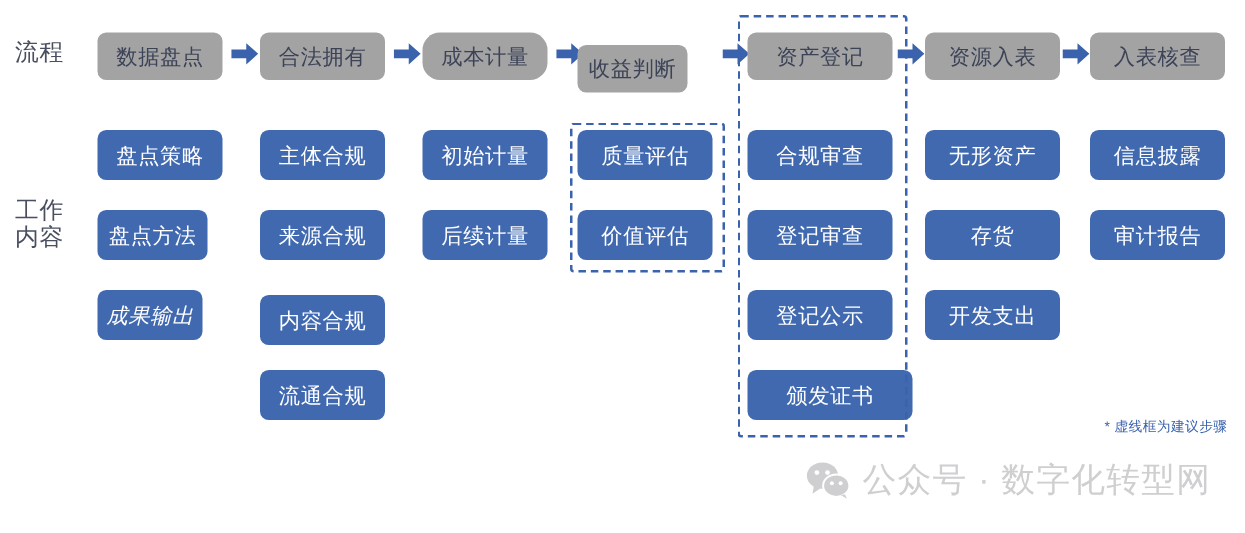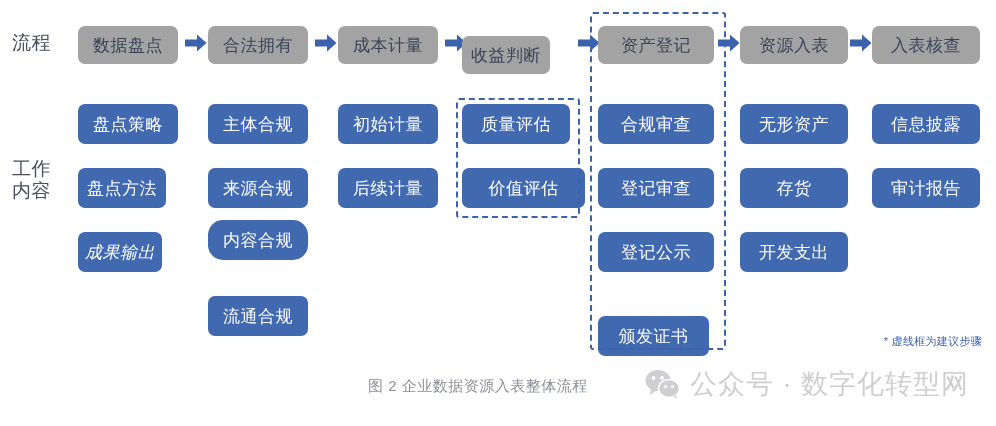--- a/index.html
+++ b/index.html
@@ -137,67 +137,66 @@
       <div class="work-box" style="left: 78px; top: 168px; width: 88px;">盘点方法</div>
       <div class="work-box" style="left: 78px; top: 232px; width: 84px; font-style: italic;">成果输出</div>
       <div class="proc-box" style="left: 208px; top: 26px; width: 100px;">合法拥有</div>
       <div class="arrow" style="left: 315px;">
         <svg viewBox="0 0 22 18" xmlns="http://www.w3.org/2000/svg">
           <path d="M0 5.5 H12 V0.5 L21.5 9 L12 17.5 V12.5 H0 Z" fill="#3a62ad"></path>
         </svg>
       </div>
       <div class="work-box" style="left: 208px; top: 104px; width: 100px;">主体合规</div>
       <div class="work-box" style="left: 208px; top: 168px; width: 100px;">来源合规</div>
-      <div class="work-box" style="left: 208px; top: 220px; width: 100px; border-radius: 15px;">内容合规</div>
+      <div class="work-box" style="left: 208px; top: 236px; width: 100px;">内容合规</div>
       <div class="work-box" style="left: 208px; top: 296px; width: 100px;">流通合规</div>
-      <div class="proc-box" style="left: 338px; top: 26px; width: 100px;">成本计量</div>
+      <div class="proc-box" style="left: 338px; top: 26px; width: 100px; border-radius: 14px;">成本计量</div>
       <div class="arrow" style="left: 445px;">
         <svg viewBox="0 0 22 18" xmlns="http://www.w3.org/2000/svg">
           <path d="M0 5.5 H12 V0.5 L21.5 9 L12 17.5 V12.5 H0 Z" fill="#3a62ad"></path>
         </svg>
       </div>
       <div class="work-box" style="left: 338px; top: 104px; width: 100px;">初始计量</div>
       <div class="work-box" style="left: 338px; top: 168px; width: 100px;">后续计量</div>
       <div class="proc-box" style="left: 462px; top: 36px; width: 88px;">收益判断</div>
       <div class="arrow" style="left: 578px;">
         <svg viewBox="0 0 22 18" xmlns="http://www.w3.org/2000/svg">
           <path d="M0 5.5 H12 V0.5 L21.5 9 L12 17.5 V12.5 H0 Z" fill="#3a62ad"></path>
         </svg>
       </div>
       <div class="work-box" style="left: 462px; top: 104px; width: 108px;">质量评估</div>
-      <div class="work-box" style="left: 462px; top: 168px; width: 123px;">价值评估</div>
+      <div class="work-box" style="left: 462px; top: 168px; width: 108px;">价值评估</div>
       <div class="dashed-box" style="left: 456px; top: 98px; width: 120px; height: 116px;"></div>
       <div class="proc-box" style="left: 598px; top: 26px; width: 116px;">资产登记</div>
       <div class="arrow" style="left: 718px;">
         <svg viewBox="0 0 22 18" xmlns="http://www.w3.org/2000/svg">
           <path d="M0 5.5 H12 V0.5 L21.5 9 L12 17.5 V12.5 H0 Z" fill="#3a62ad"></path>
         </svg>
       </div>
       <div class="work-box" style="left: 598px; top: 104px; width: 116px;">合规审查</div>
       <div class="work-box" style="left: 598px; top: 168px; width: 116px;">登记审查</div>
       <div class="work-box" style="left: 598px; top: 232px; width: 116px;">登记公示</div>
-      <div class="work-box" style="left: 598px; top: 296px; width: 111px; margin-top: 20px;">颁发证书</div>
+      <div class="work-box" style="left: 598px; top: 296px; width: 132px;">颁发证书</div>
       <div class="dashed-box" style="left: 590px; top: 12px; width: 132px; height: 334px;"></div>
       <div class="proc-box" style="left: 740px; top: 26px; width: 108px;">资源入表</div>
       <div class="arrow" style="left: 850px;">
         <svg viewBox="0 0 22 18" xmlns="http://www.w3.org/2000/svg">
           <path d="M0 5.5 H12 V0.5 L21.5 9 L12 17.5 V12.5 H0 Z" fill="#3a62ad"></path>
         </svg>
       </div>
       <div class="work-box" style="left: 740px; top: 104px; width: 108px;">无形资产</div>
       <div class="work-box" style="left: 740px; top: 168px; width: 108px;">存货</div>
       <div class="work-box" style="left: 740px; top: 232px; width: 108px;">开发支出</div>
       <div class="proc-box" style="left: 872px; top: 26px; width: 108px;">入表核查</div>
       <div class="work-box" style="left: 872px; top: 104px; width: 108px;">信息披露</div>
       <div class="work-box" style="left: 872px; top: 168px; width: 108px;">审计报告</div>
     </div>
 
   <div id="footnote">* 虚线框为建议步骤</div>
 
-  <div id="caption">图 2 企业数据资源入表整体流程</div>
 
   <div id="watermark">
     <span>
       <svg id="wechat-icon" viewBox="0 0 36 30" xmlns="http://www.w3.org/2000/svg">
         <ellipse cx="13" cy="11.5" rx="12.5" ry="10.5" fill="#cfcfd2"></ellipse>
         <path d="M6 20 L5 26 L11.5 21.5 Z" fill="#cfcfd2"></path>
         <circle cx="8.5" cy="9" r="1.9" fill="#ffffff"></circle>
         <circle cx="17" cy="9" r="1.9" fill="#ffffff"></circle>
         <ellipse cx="24" cy="19.5" rx="10.5" ry="9" fill="#cfcfd2" stroke="#ffffff" stroke-width="1.6"></ellipse>
         <path d="M31 26.5 L32.5 30 L27.5 27 Z" fill="#cfcfd2"></path>

